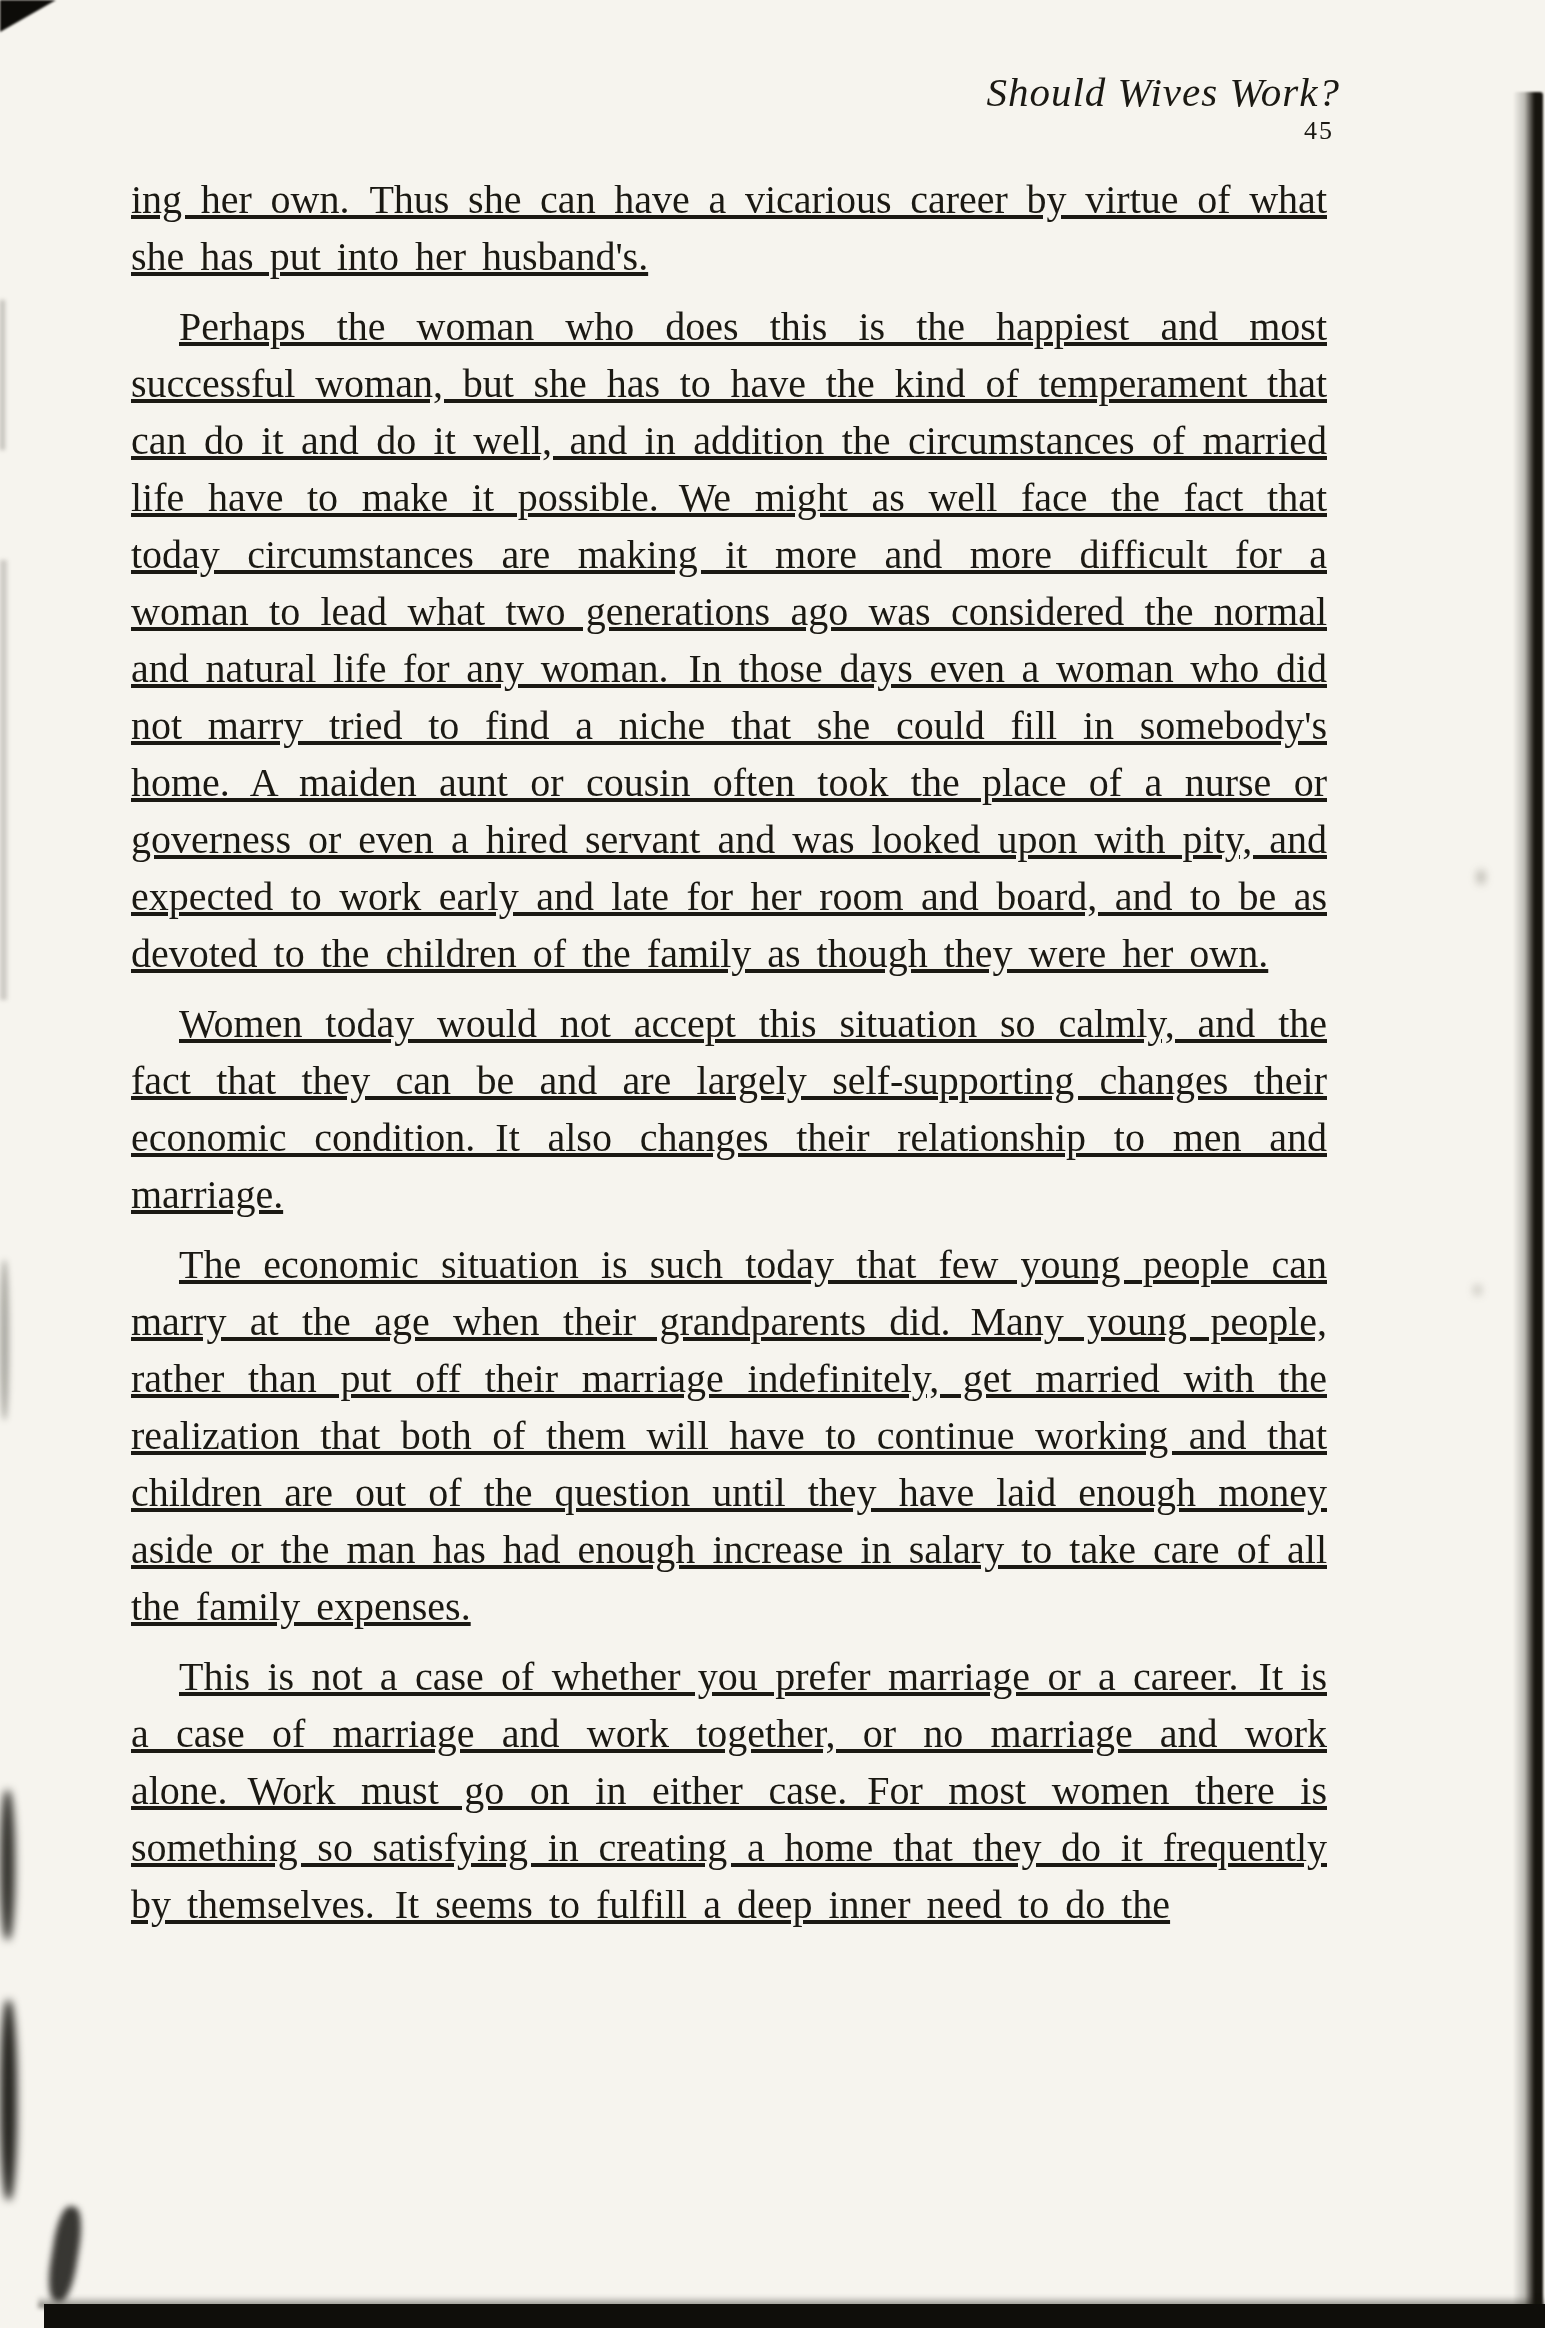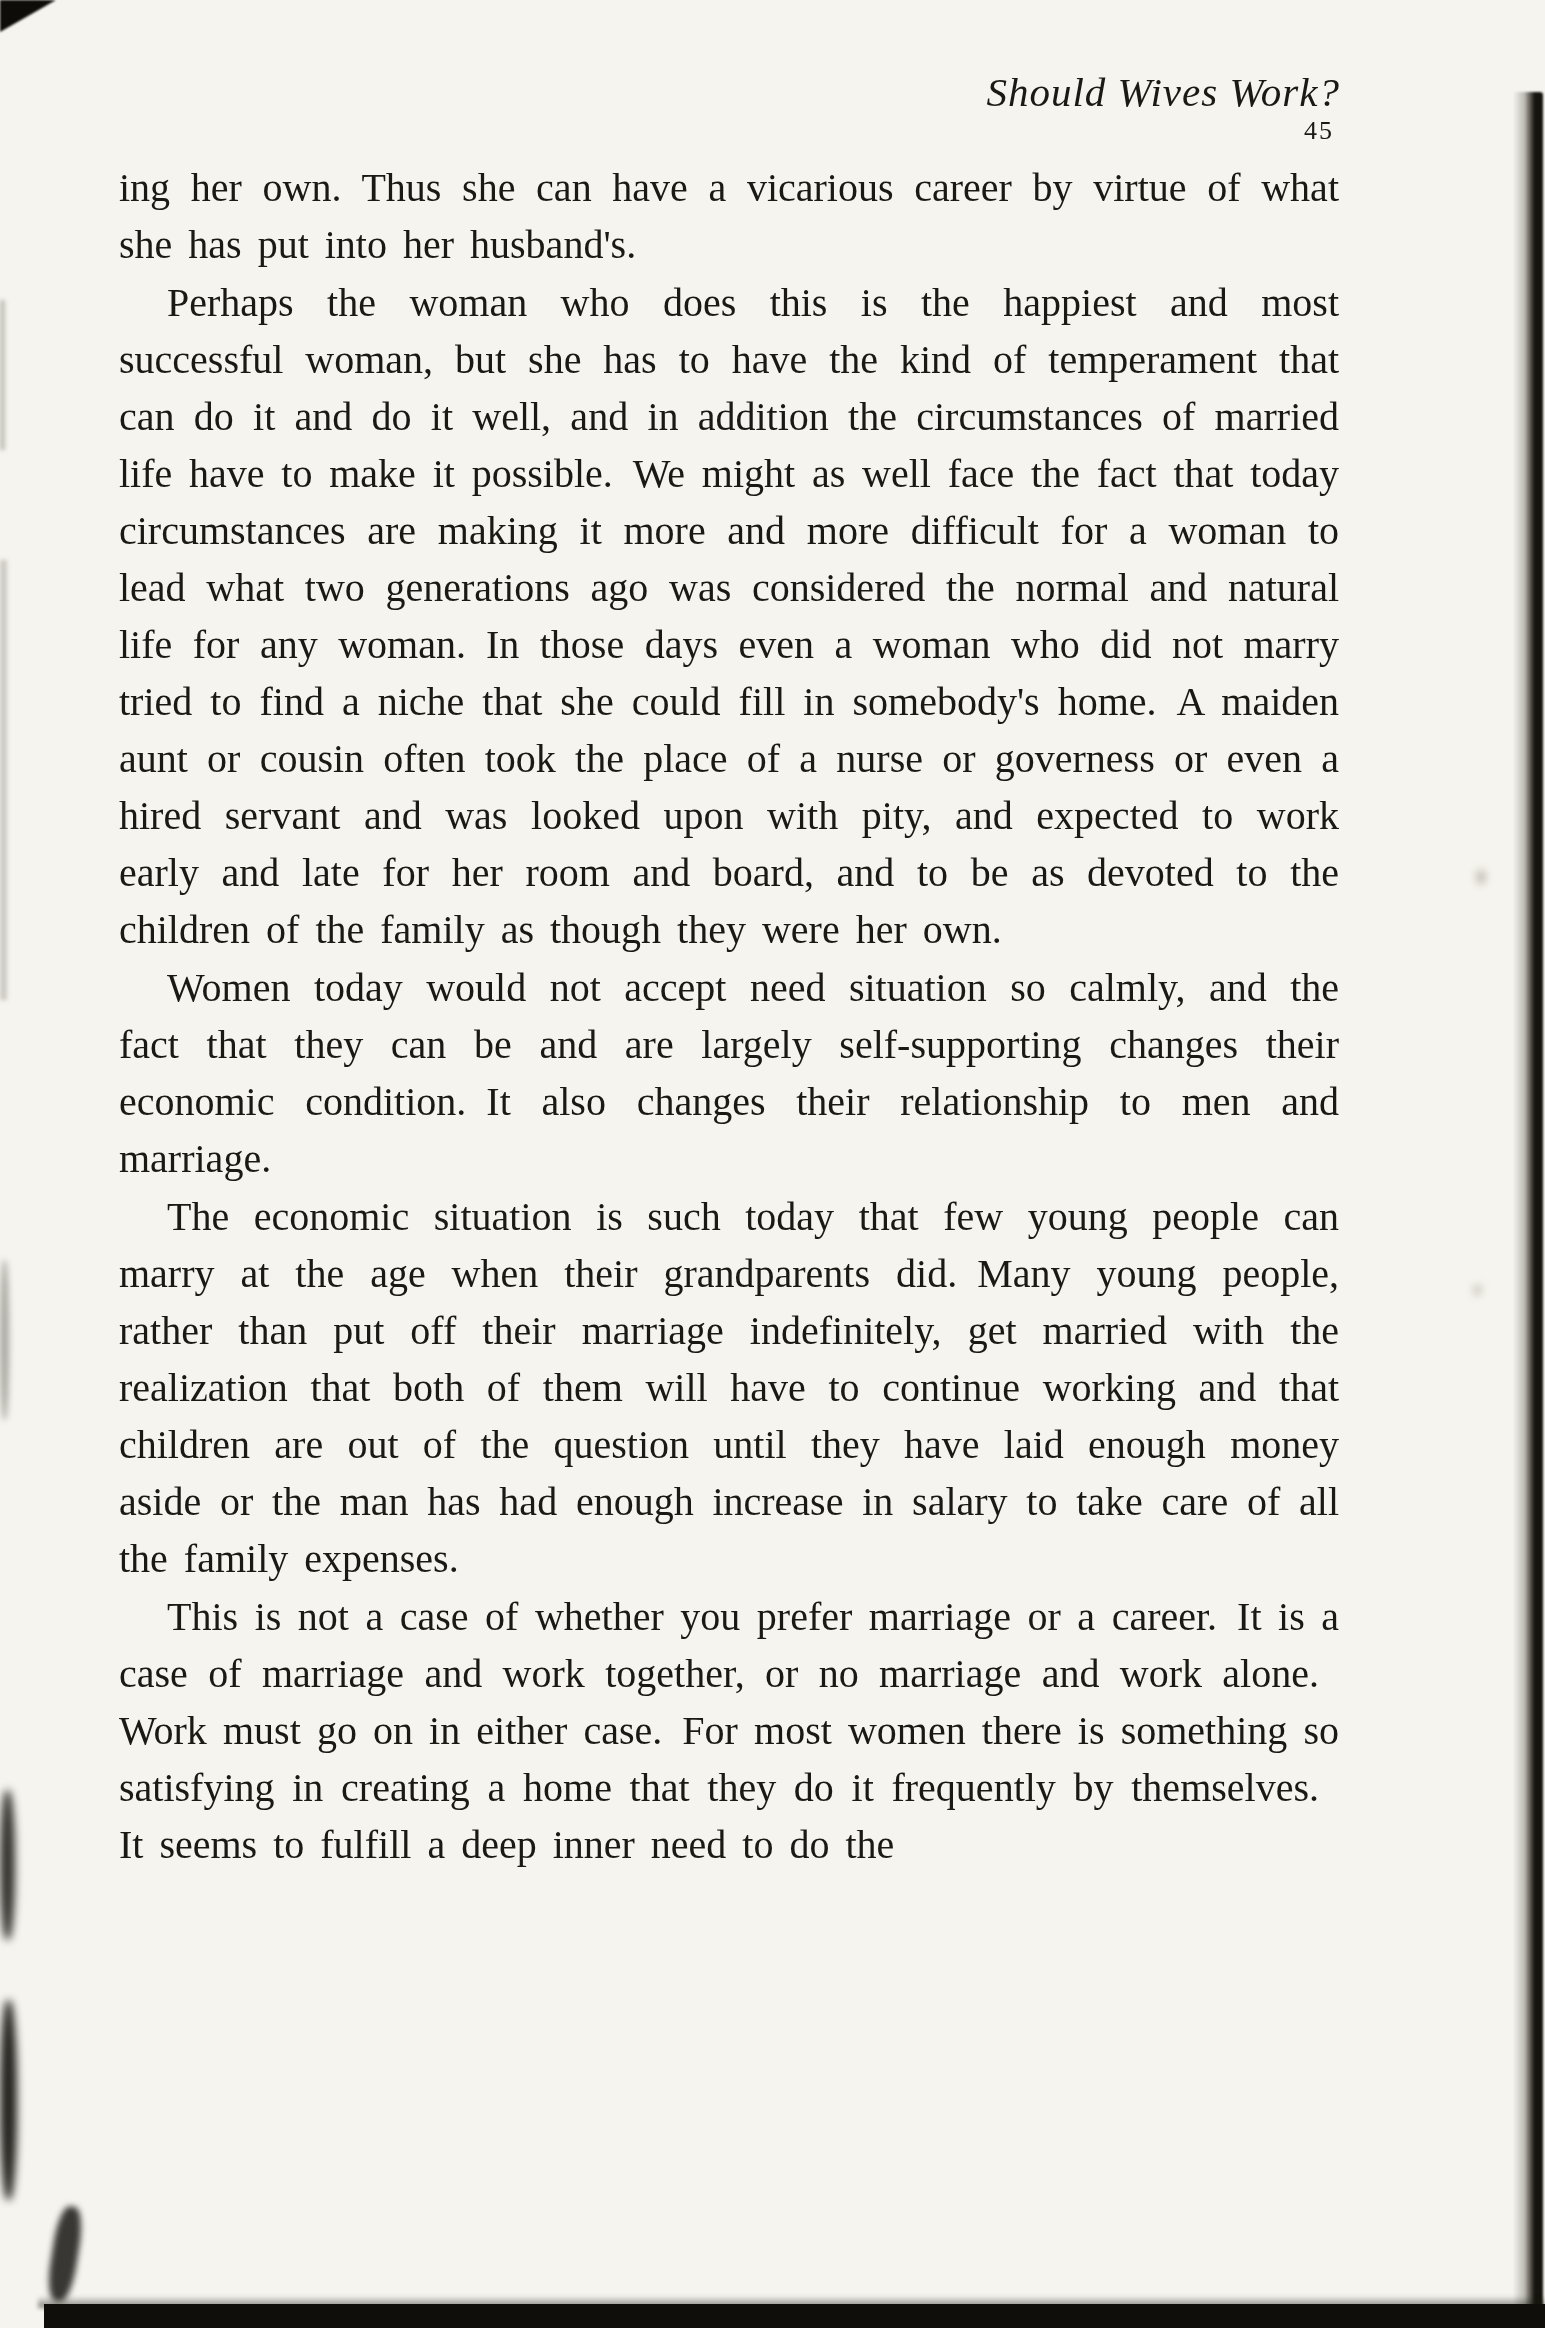--- a/index.html
+++ b/index.html
@@ -21,21 +21,21 @@
   }
   .page-number{
     font-style:normal;font-size:26px;letter-spacing:2px;padding-right:6px;
   }
   
   .text-block{
     position:absolute;left:118px;top:158px;width:1222px;
     font-size:40px;line-height:57px;
     text-align:justify;word-spacing:6px;
   }
-  .para{margin:1px;text-indent:48px;}
+  .para{margin:13px;text-indent:48px;text-decoration:underline;}
   .para.no-indent{text-indent:0;}
 
   
   .corner-mark{
     position:absolute;left:0;top:0;width:0;height:0;
     border-top:32px solid #0d0c09;border-right:56px solid transparent;
     filter:blur(1px);
   }
   .gutter-shadow{
     position:absolute;top:92px;right:2px;bottom:16px;width:30px;
@@ -86,21 +86,21 @@
 <div class="page">
 
   <header class="page-header">
     <span class="running-title">Should Wives Work?</span>
     <span class="page-number">45</span>
   </header>
 
   <main class="text-block">
     <p class="para no-indent">ing her own. Thus she can have a vicarious career by virtue of what she has put into her husband's.</p>
     <p class="para">Perhaps the woman who does this is the happiest and most successful woman, but she has to have the kind of temperament that can do it and do it well, and in addition the circumstances of married life have to make it possible. We might as well face the fact that today circumstances are making it more and more difficult for a woman to lead what two generations ago was considered the normal and natural life for any woman. In those days even a woman who did not marry tried to find a niche that she could fill in somebody's home. A maiden aunt or cousin often took the place of a nurse or governess or even a hired servant and was looked upon with pity, and expected to work early and late for her room and board, and to be as devoted to the children of the family as though they were her own.</p>
-    <p class="para">Women today would not accept need situation so calmly, and the fact that they can be and are largely self-supporting changes their economic condition. It also changes their relationship to men and marriage.</p>
+    <p class="para">Women today would not accept this situation so calmly, and the fact that they can be and are largely self-supporting changes their economic condition. It also changes their relationship to men and marriage.</p>
     <p class="para">The economic situation is such today that few young people can marry at the age when their grandparents did. Many young people, rather than put off their marriage indefinitely, get married with the realization that both of them will have to continue working and that children are out of the question until they have laid enough money aside or the man has had enough increase in salary to take care of all the family expenses.</p>
     <p class="para">This is not a case of whether you prefer marriage or a career. It is a case of marriage and work together, or no marriage and work alone. Work must go on in either case. For most women there is something so satisfying in creating a home that they do it frequently by themselves. It seems to fulfill a deep inner need to do the</p>
   </main>
 
   <div class="corner-mark"></div>
   <div class="gutter-shadow"></div>
   <div class="smudge smudge-left-tick"></div>
   <div class="smudge smudge-left-streak"></div>
   <div class="smudge smudge-left-mid"></div>
   <div class="smudge smudge-left-dark1"></div>

